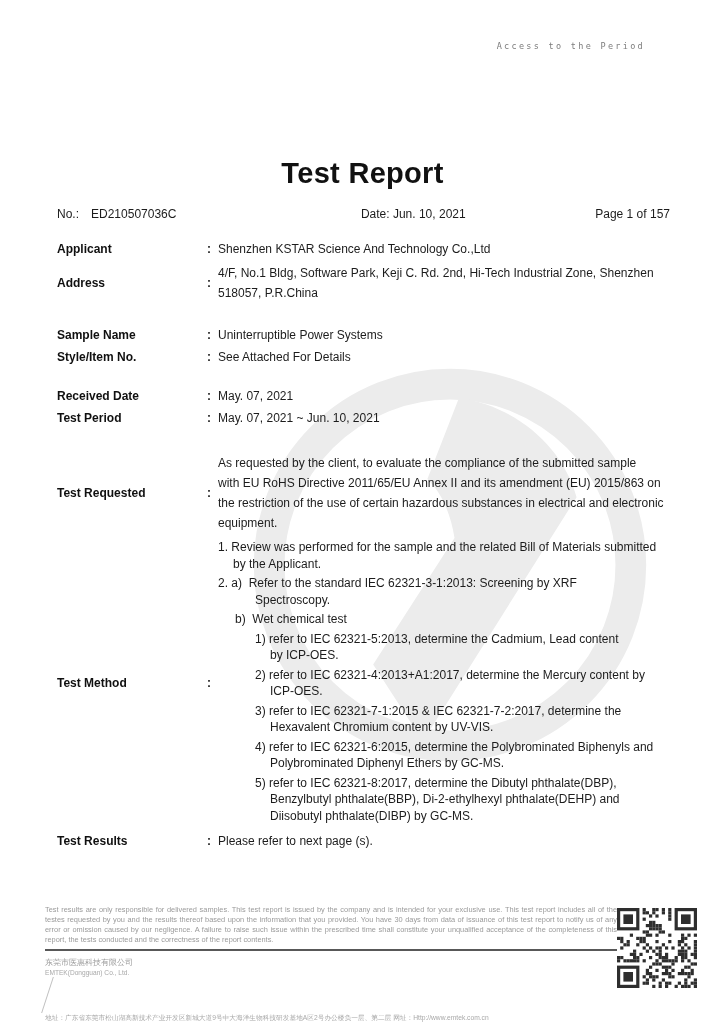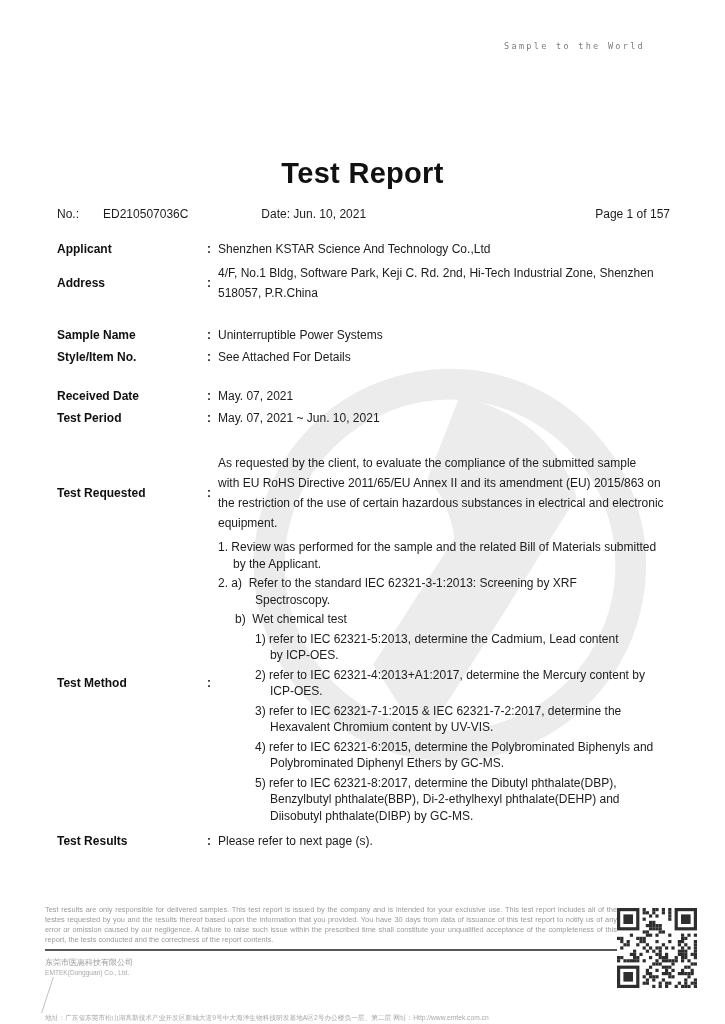--- a/index.html
+++ b/index.html
@@ -16,22 +16,22 @@
   .logo-icon{width:52px;height:52px;margin-left:5px;position:relative;top:1px;}
   .reg-mark{font-size:9px;color:#6f6f6f;align-self:flex-start;margin:4px 0 0 1px;}
   .tagline{margin-top:1px;padding-right:12px;font-family:"DejaVu Sans Mono",monospace;
            font-size:8.5px;letter-spacing:2.3px;color:#7c7c7c;}
 
   
   .report-title{position:absolute;top:157px;left:0;width:100%;text-align:center;z-index:1;
                 font-size:29px;font-weight:700;letter-spacing:.3px;color:#111;}
   .meta-row{position:absolute;top:207px;left:57px;right:55px;z-index:1;
             display:grid;grid-template-columns:1fr 1fr 1fr;font-size:12px;color:#1c1c1c;}
-  .meta-left{display:flex;gap:24px;}
-  .meta-center{text-align:left;}
+  .meta-left{display:flex;gap:12px;}
+  .meta-center{text-align:right;}
   .meta-right{text-align:right;}
 
   
   .fields{position:absolute;top:239px;left:57px;right:40px;z-index:1;font-size:12px;line-height:20px;}
   .frow{display:flex;align-items:center;}
   .flabel{width:150px;flex-shrink:0;font-weight:700;color:#101010;}
   .fcolon{width:11px;flex-shrink:0;font-weight:700;}
   .fvalue{flex:1;white-space:pre;}
   .mb4{margin-bottom:4px}.mb22{margin-bottom:22px}.mb2{margin-bottom:2px}
   .mb19{margin-bottom:19px}.mb11{margin-bottom:25px}.mb6{margin-bottom:6px}
@@ -60,21 +60,21 @@
 </style>
 </head>
 <body>
 
 <svg class="watermark" viewBox="0 0 48 48">
   <circle cx="24" cy="24" r="20" fill="none" stroke="#ececec" stroke-width="3.4"></circle>
   <path fill="#ececec" d="M25 5.5 C31.5 6.5 36.5 11 38 16.5 L21 43.5 L15.5 35 L24.5 21 C24 18 23 16 21.5 14.5 Z"></path>
 </svg>
 
 <div class="logo-block">
-  <div class="tagline">Sample to the World</div>
+  <div class="tagline">Access to the Period</div>
 </div>
 
 <div class="report-title">Test Report</div>
 
 <div class="meta-row">
   <div class="meta-left">
     <span>No.:</span>
     <span>ED210507036C</span>
   </div>
   <div class="meta-center">Date: Jun. 10, 2021</div>

